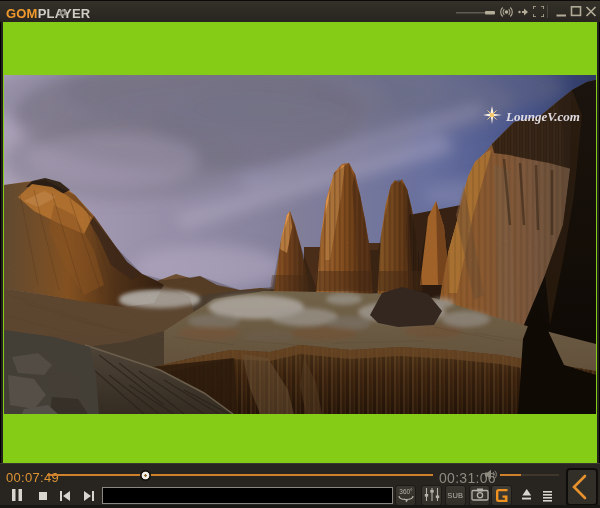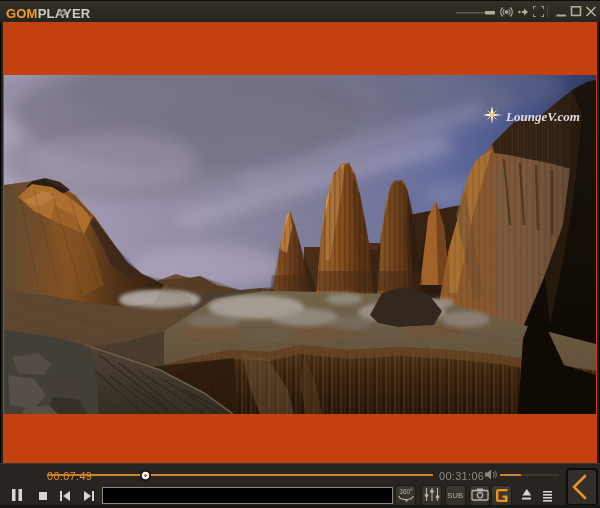--- a/index.html
+++ b/index.html
@@ -9,27 +9,27 @@
   
   #titlebar{position:absolute;left:0;top:0;width:600px;height:22px;
     background:linear-gradient(#343129,#282521);border-top:1px solid #0c0b09;box-sizing:border-box;}
   #logo{position:absolute;left:6px;top:5px;font-weight:bold;font-size:13px;letter-spacing:0.2px;}
   #logo .gom{color:#f09a2e;}
   #logo .player{color:#cfccc4;}
   #gear{position:absolute;left:58px;top:6.5px;width:10px;height:10px;color:#8f8c84;}
   #vtitle{position:absolute;left:192px;top:6px;font-size:8.5px;letter-spacing:0.2px;color:#9b9890;white-space:nowrap;}
   .tico{position:absolute;top:0;color:#aaa79d;}
   
-  #video{position:absolute;left:3px;top:22px;width:594px;height:441px;background:#c2410c;}
+  #video{position:absolute;left:3px;top:22px;width:594px;height:441px;background:#84cc16;}
   #photo{position:absolute;left:1px;top:53px;}
   
   #ctrl{position:absolute;left:0;top:463px;width:600px;height:45px;
     background:#282520;border-top:1px solid #3b3830;box-sizing:border-box;}
-  #time1{position:absolute;left:6px;top:6px;font-size:11px;color:#df9434;letter-spacing:0.3px;margin-left:41px;}
-  #time2{position:absolute;left:439px;top:6px;font-size:11px;color:#8d8a80;letter-spacing:0.3px;text-align:center;}
+  #time1{position:absolute;left:6px;top:6px;font-size:13px;color:#df9434;letter-spacing:0.3px;}
+  #time2{position:absolute;left:439px;top:6px;font-size:14px;color:#8d8a80;letter-spacing:0.3px;text-align:center;}
   .oline{position:absolute;height:2px;background:#cf802a;}
   #seek{left:47px;top:10px;width:386px;}
   #vol1{left:500px;top:10px;width:21px;}
   #vol2{position:absolute;left:521px;top:10px;width:38px;height:2px;background:#3f372b;}
   #knob{position:absolute;left:140px;top:5.5px;width:11px;height:11px;border-radius:50%;
     background:radial-gradient(circle at 50% 50%, #8a6a30 0 1px, #f2efe9 1.5px 3.5px, #15120e 4.2px 5.5px);}
   
   .wicon{position:absolute;color:#d8d5ce;}
   #plbox{position:absolute;left:102px;top:23px;width:291px;height:17px;background:#000;
     border:1px solid #8a8780;box-sizing:border-box;}

